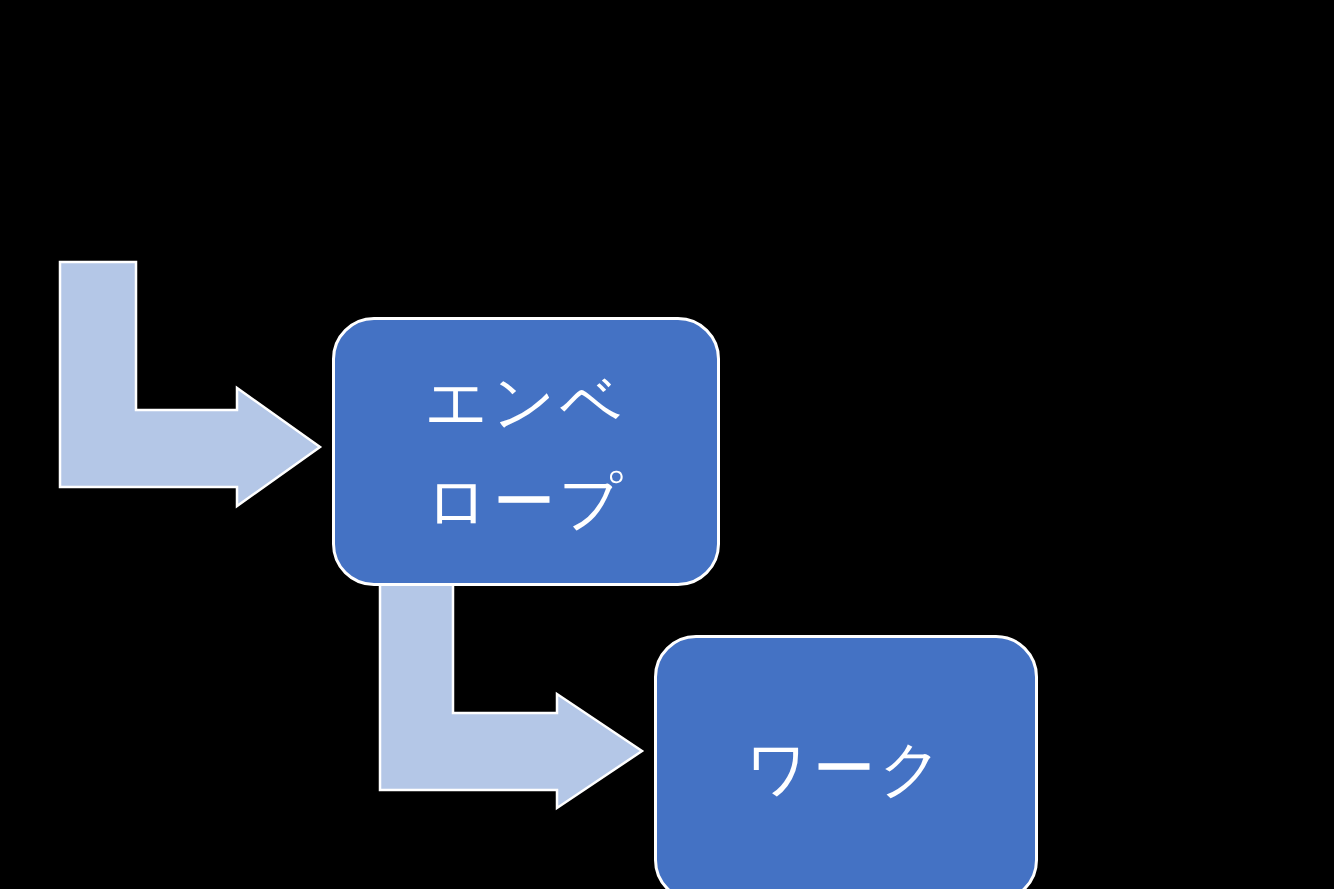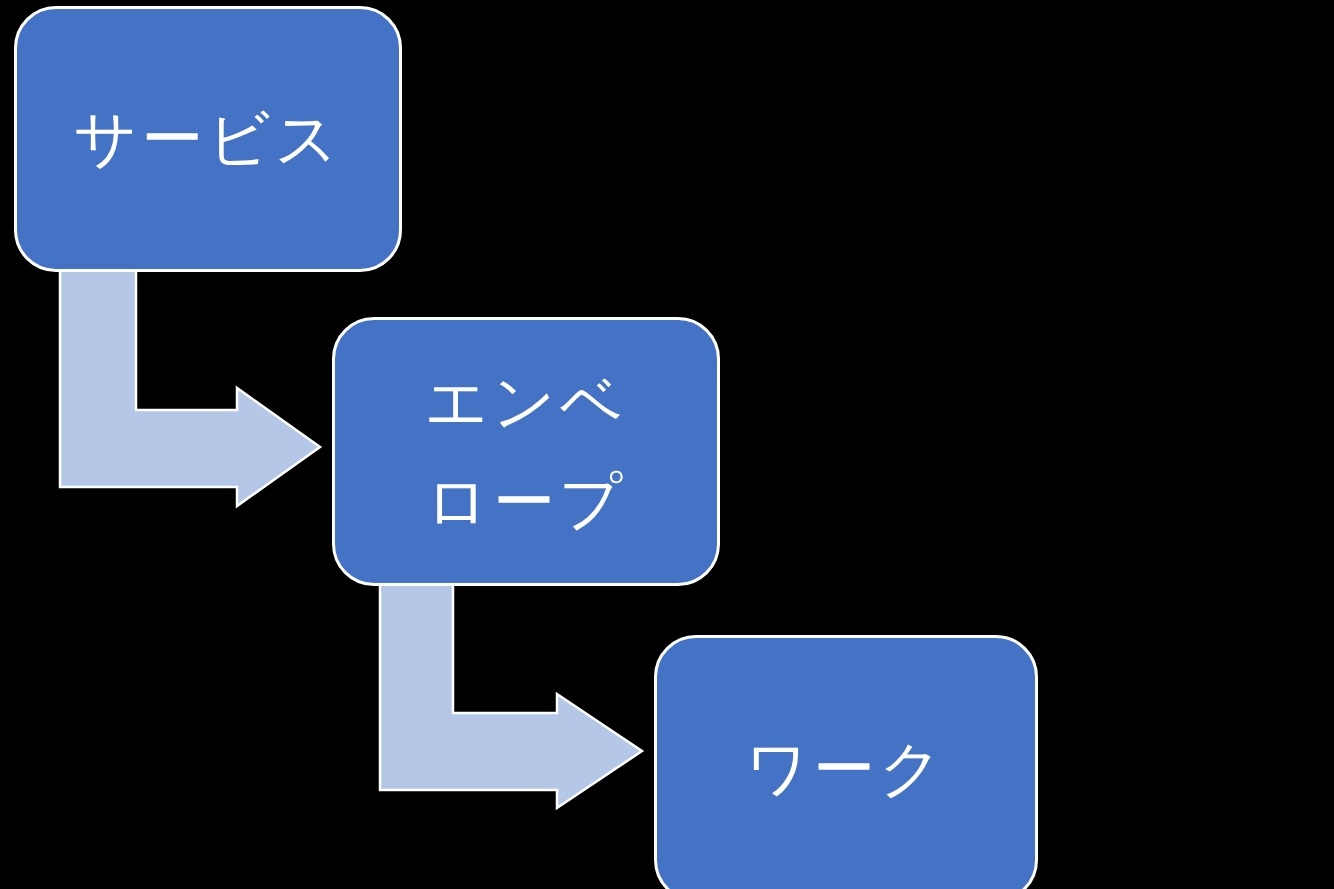--- a/index.html
+++ b/index.html
@@ -54,23 +54,20 @@
 </head>
 <body>
 
 <div class="canvas">
 
   <svg class="connectors" width="1334" height="889" viewBox="0 0 1334 889">
     <polygon class="connector" points="60,262 136,262 136,410 237,410 237,388 320,447 237,506 237,487 60,487"></polygon>
     <polygon class="connector" points="380,572 453,572 453,713 557,713 557,694 642,751 557,808 557,790 380,790"></polygon>
   </svg>
 
-  <div class="node node-1">
-    <span class="node-label">サービス</span>
-  </div>
 
   <div class="node node-2">
     <span class="node-label">エンベ
 ロープ</span>
   </div>
 
   <div class="node node-3">
     <span class="node-label">ワーク</span>
   </div>
 

